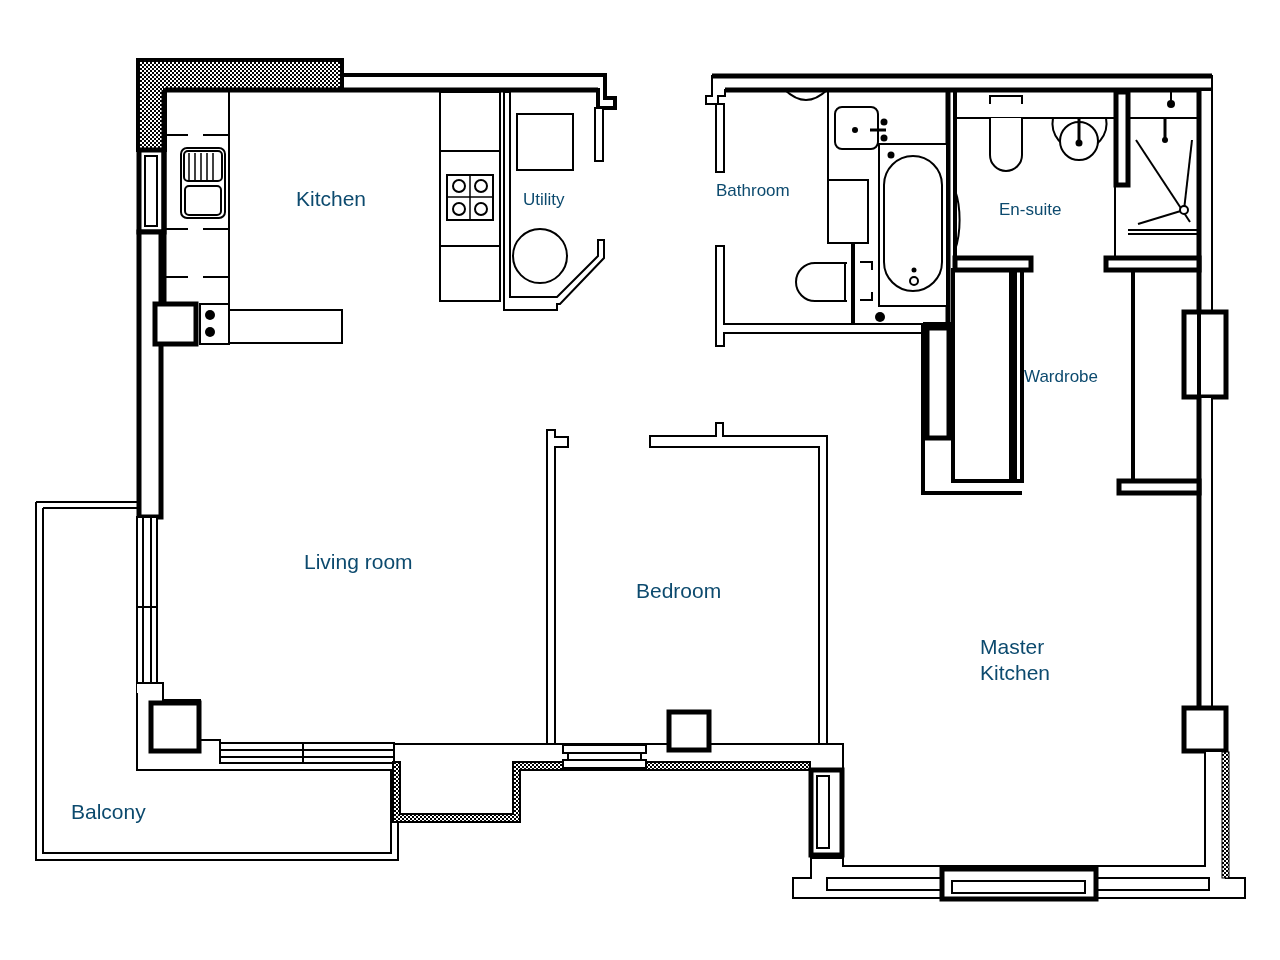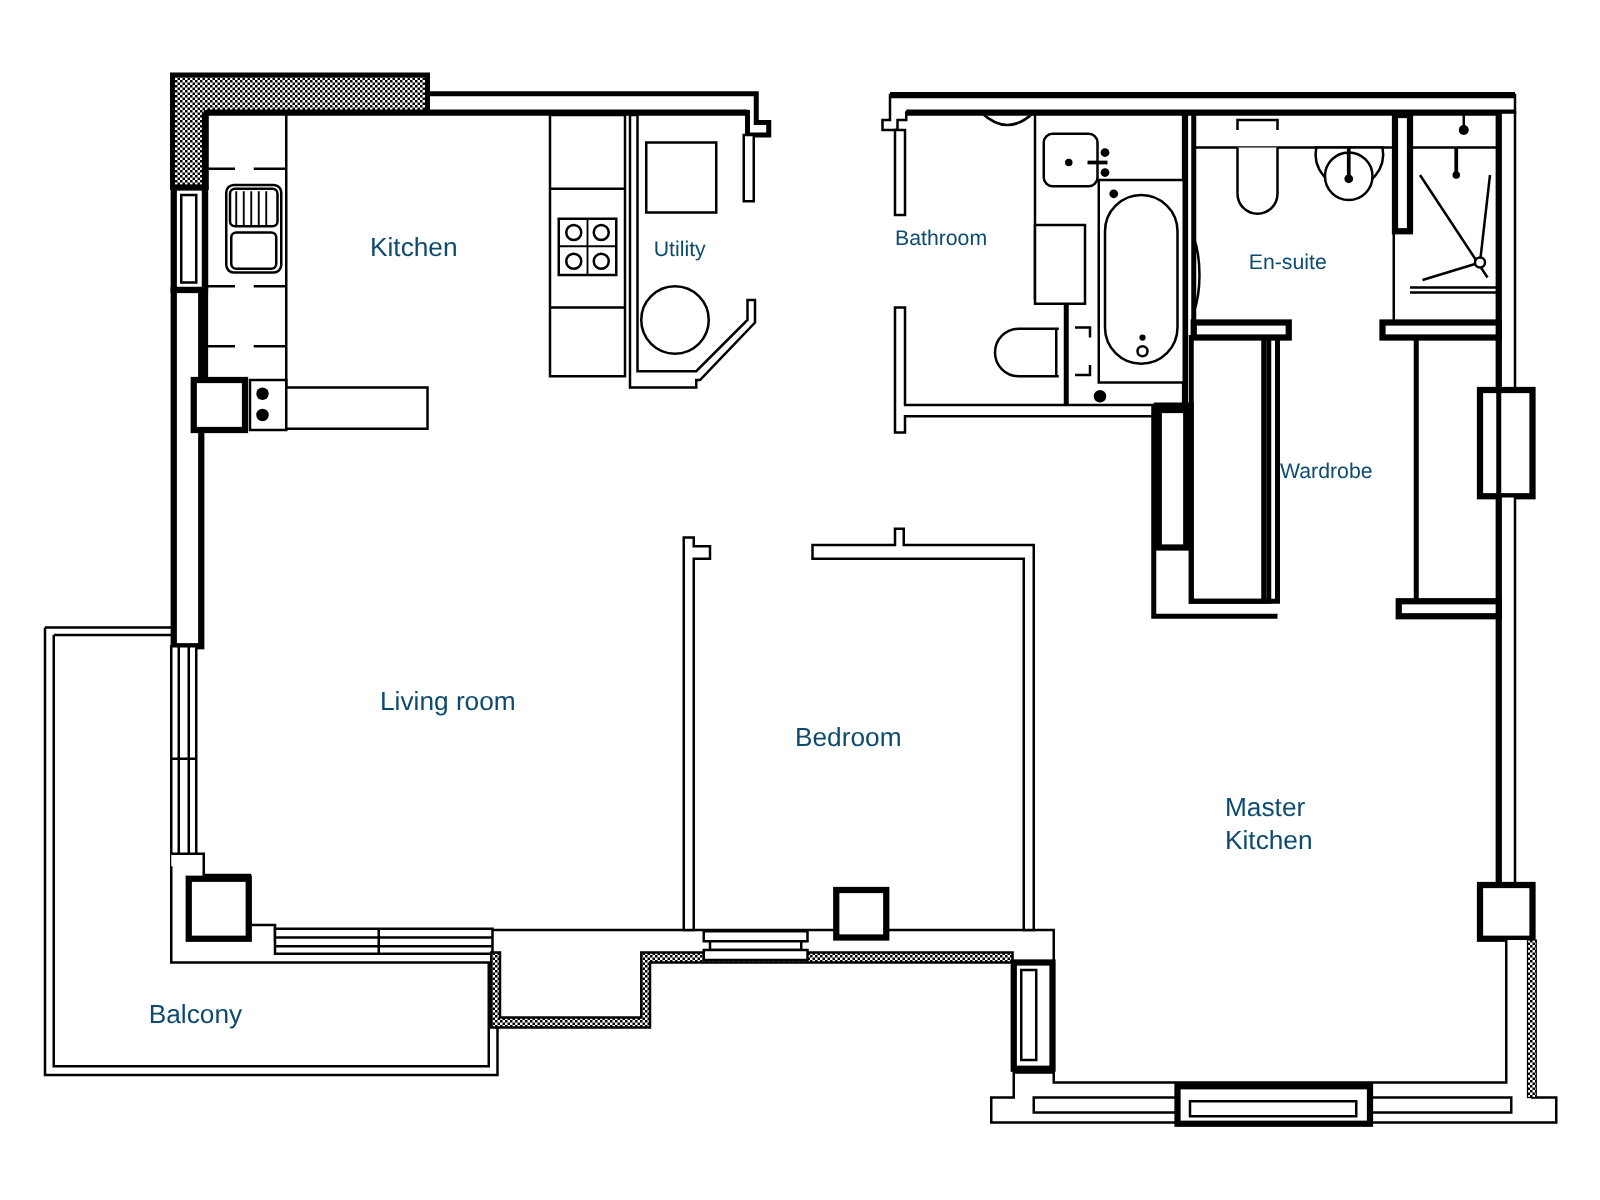--- a/index.html
+++ b/index.html
@@ -209,13 +209,13 @@
 
 <div class="label lbl-lg" style="left:296px;top:186px;">Kitchen</div>
 <div class="label lbl-sm" style="left:523px;top:189px;">Utility</div>
 <div class="label lbl-sm" style="left:716px;top:180px;">Bathroom</div>
 <div class="label lbl-sm" style="left:999px;top:199px;">En-suite</div>
 <div class="label lbl-sm" style="left:1024px;top:366px;">Wardrobe</div>
 <div class="label lbl-lg" style="left:268px;top:549px;margin-left:36px;">Living room</div>
 <div class="label lbl-lg" style="left:636px;top:578px;">Bedroom</div>
 <div class="label lbl-lg" style="left:980px;top:634px;">Master
 Kitchen</div>
-<div class="label lbl-lg" style="left:71px;top:799px;margin-left:48px;">Balcony</div>
+<div class="label lbl-lg" style="left:71px;top:799px;">Balcony</div>
 
 </body></html>

